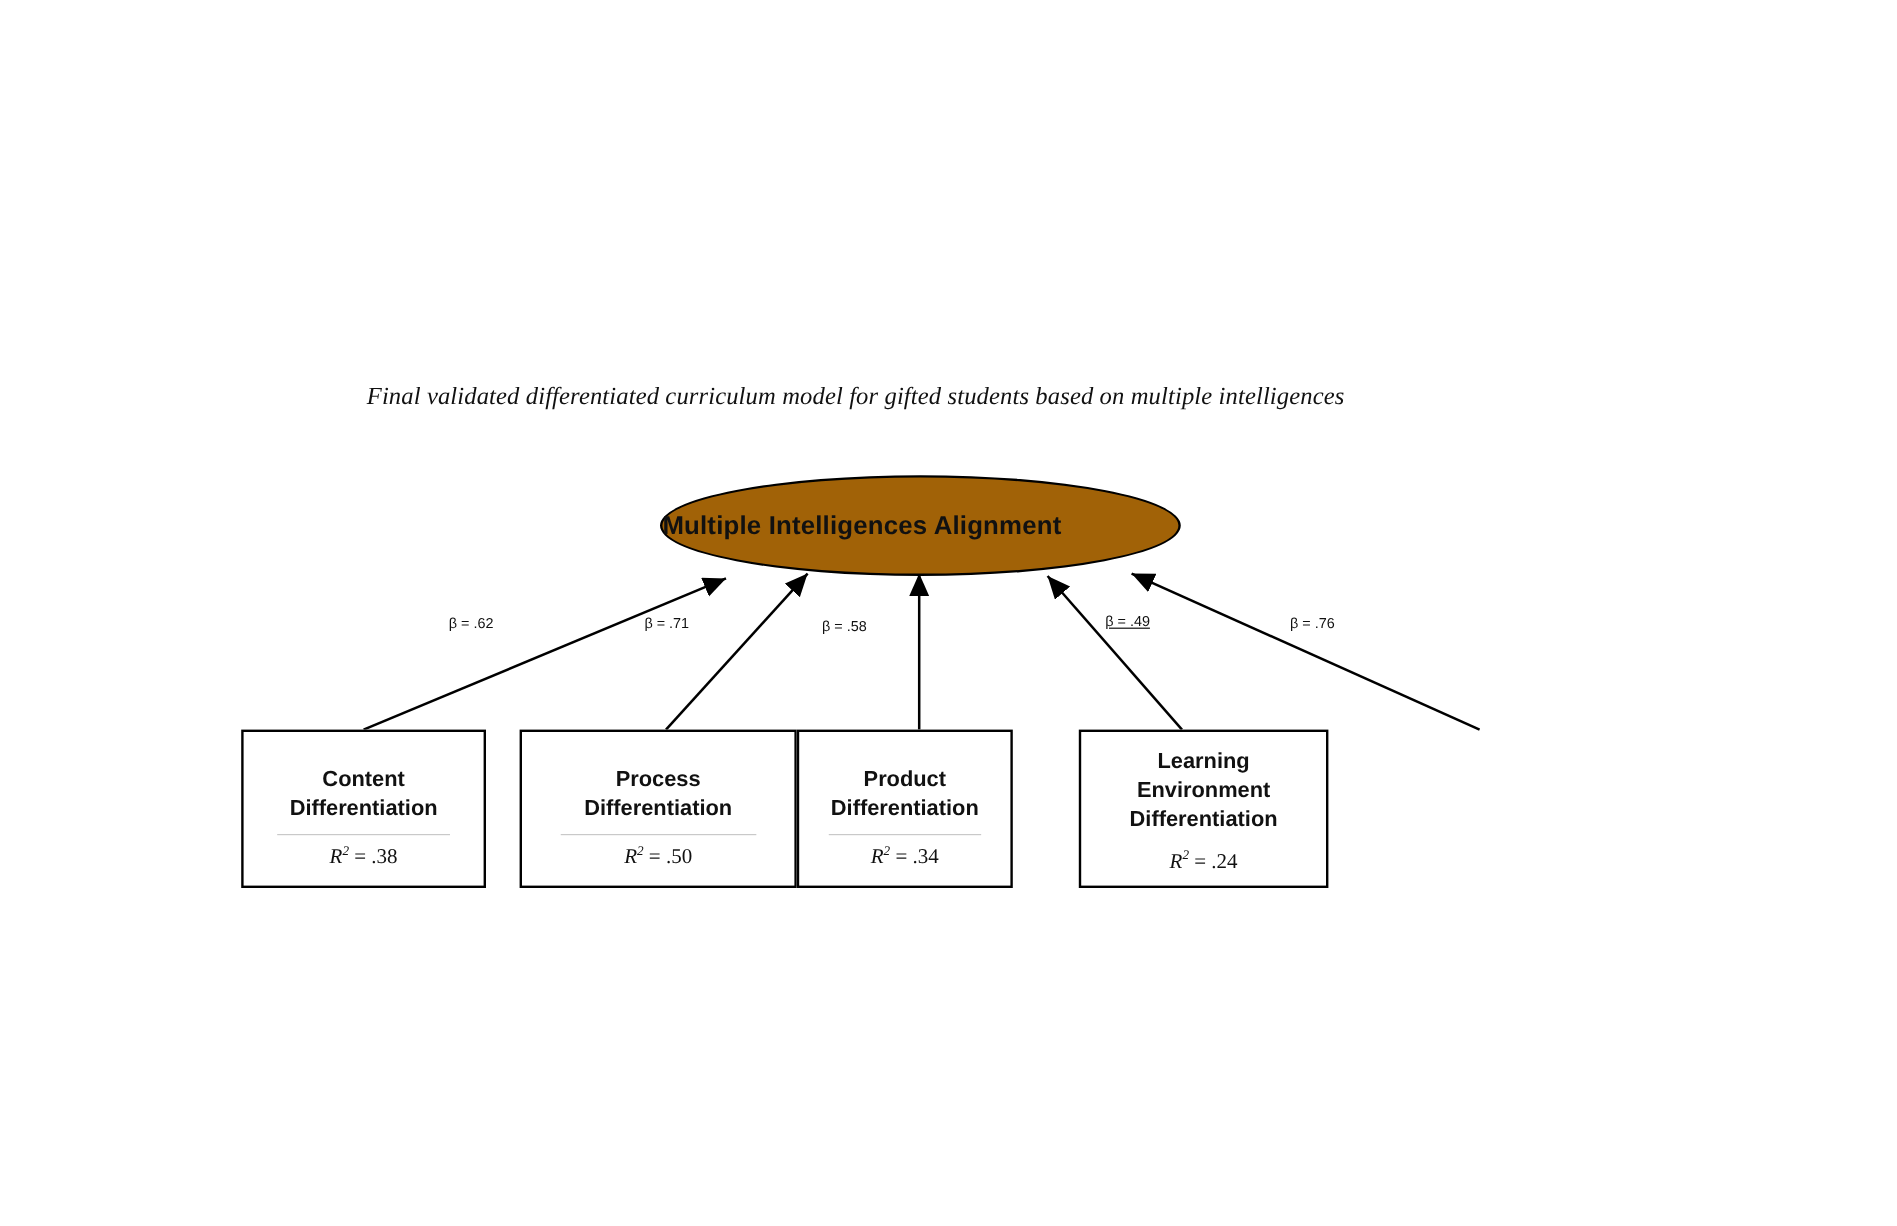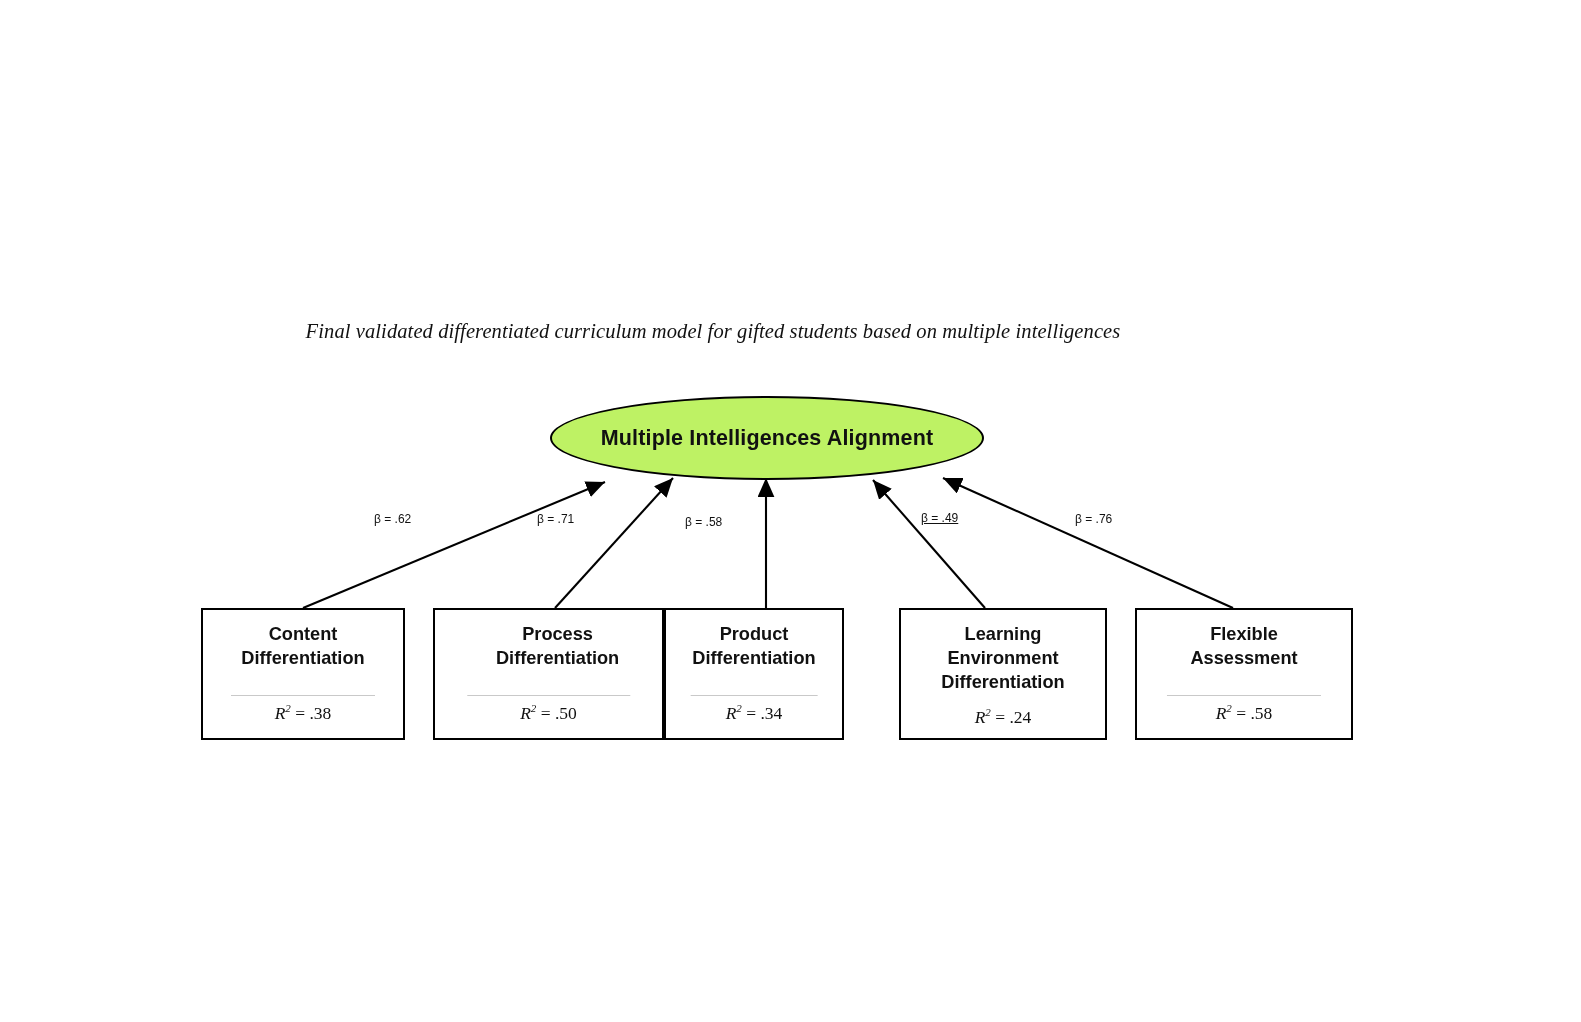--- a/index.html
+++ b/index.html
@@ -58,41 +58,41 @@
     position: absolute;
     left: 437px;
     top: 18px;
     width: 434px;
     height: 84px;
     border: 2.2px solid #000000;
     border-radius: 50% / 50%;
     box-sizing: border-box;
     display: flex;
     align-items: center;
-    justify-content: center;
-    background: #bef264;
+    justify-content: flex-start;
+    background: #a16207;
   }
   .ellipse-label {
     font-size: 21.5px;
     font-weight: bold;
     color: #111111;
     white-space: nowrap;
     letter-spacing: 0.15px;
   }
 
   .box {
     position: absolute;
     border: 2.2px solid #000000;
     box-sizing: border-box;
     background: #ffffff;
     display: flex;
     flex-direction: column;
     align-items: center;
     justify-content: flex-start;
-    padding-top: 12px;
+    padding-top: 27px;
   }
   .box-title {
     font-size: 18.2px;
     font-weight: bold;
     line-height: 1.32;
     text-align: center;
     color: #111111;
     width: 92%;
   }
   .box-r2 {
@@ -181,21 +181,21 @@
         <span>Content</span><br>
         <span>Differentiation</span>
       </div>
       <div class="divider" style="bottom:42px;"></div>
       <div class="box-r2">
         <span class="ital">R</span><sup>2</sup>
         <span>= .38</span>
       </div>
     </div>
 
-    <div class="box" style="left:320px; top:230px; width:231px; height:132px;align-items:flex-end;">
+    <div class="box" style="left:320px; top:230px; width:231px; height:132px;">
       <div class="box-title">
         <span>Process</span><br>
         <span>Differentiation</span>
       </div>
       <div class="divider" style="bottom:42px;"></div>
       <div class="box-r2">
         <span class="ital">R</span><sup>2</sup>
         <span>= .50</span>
       </div>
     </div>
@@ -217,26 +217,15 @@
         <span>Learning</span><br>
         <span>Environment</span><br>
         <span>Differentiation</span>
       </div>
       <div class="box-r2" style="bottom:10px;">
         <span class="ital">R</span><sup>2</sup>
         <span>= .24</span>
       </div>
     </div>
 
-    <div class="box" style="left:1022px; top:230px; width:218px; height:132px;">
-      <div class="box-title">
-        <span>Flexible</span><br>
-        <span>Assessment</span>
-      </div>
-      <div class="divider" style="bottom:42px;"></div>
-      <div class="box-r2">
-        <span class="ital">R</span><sup>2</sup>
-        <span>= .58</span>
-      </div>
-    </div>
 
   </div>
 </div>
 
 </body></html>

